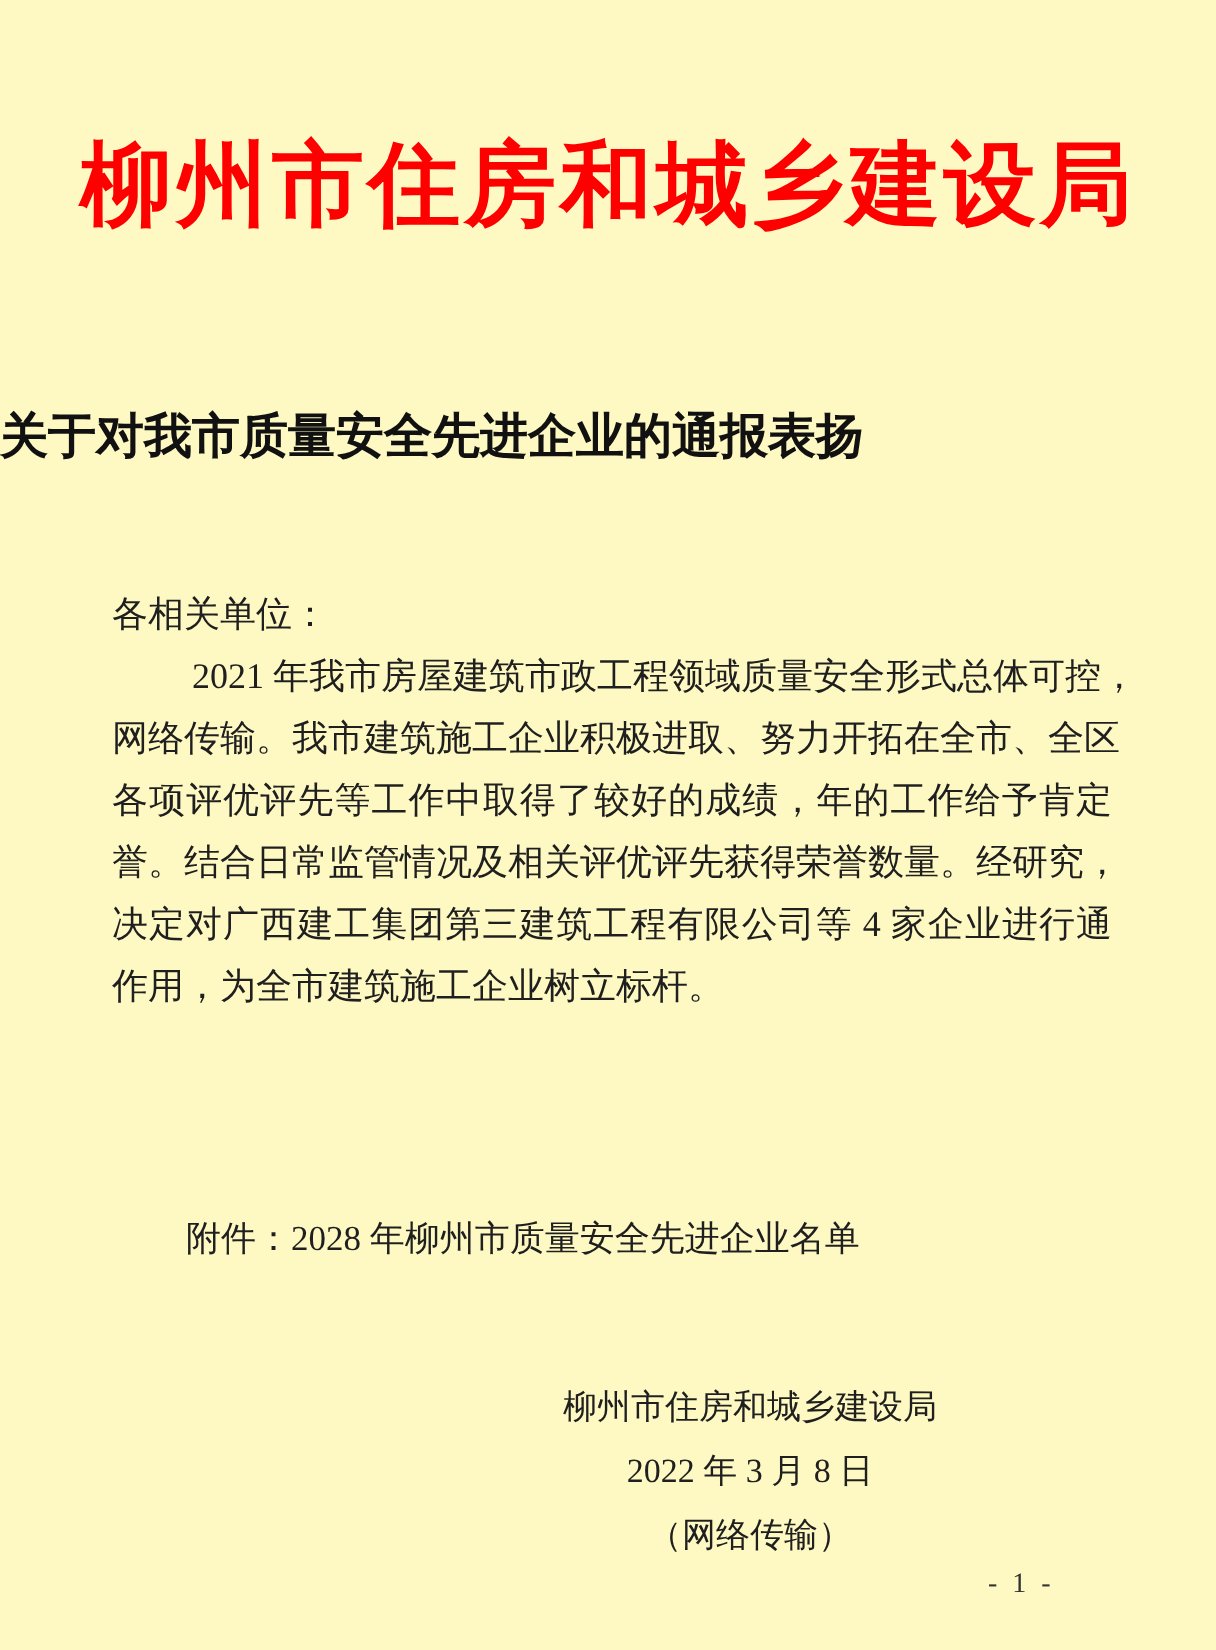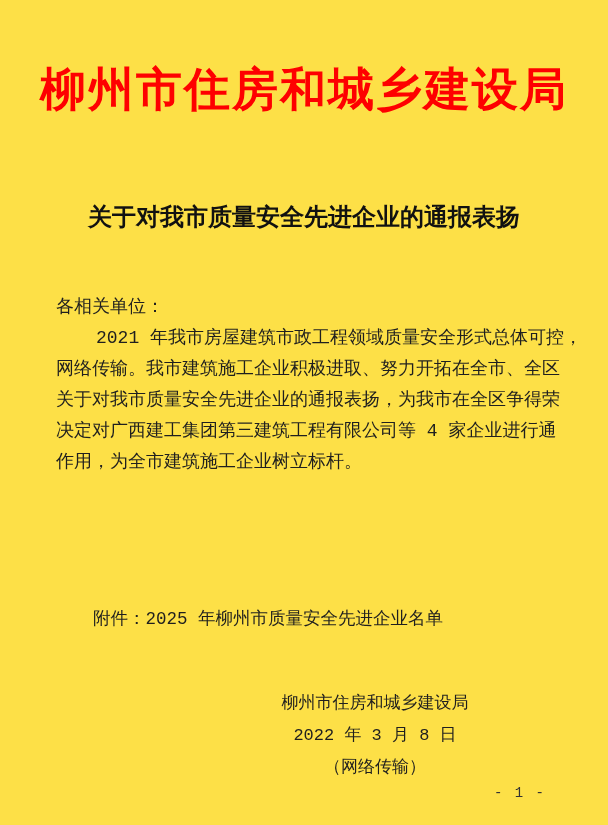--- a/index.html
+++ b/index.html
@@ -4,22 +4,22 @@
 <style>
   html, body {
     margin: 0;
     padding: 0;
     background: #ffffff;
   }
   .page {
     position: relative;
     width: 608px;
     height: 825px;
-    background: #fde047;
-    font-family: Liberation Mono, monospace;
+    background: #fef9c3;
+    font-family: Liberation Serif, serif;
     color: #1f1f1f;
     overflow: hidden;
   }
   .agency-title {
     position: absolute;
     top: 62px;
     left: 0;
     width: 608px;
     text-align: center;
     font-size: 46px;
@@ -27,21 +27,21 @@
     font-weight: bold;
     color: #fe0000;
     letter-spacing: 2px;
     white-space: nowrap;
   }
   .doc-title {
     position: absolute;
     top: 201px;
     left: 0;
     width: 608px;
-    text-align: center;
+    text-align: left;
     font-size: 24px;
     line-height: 36px;
     font-weight: bold;
     color: #111111;
     white-space: nowrap;
   }
   .body-block {
     position: absolute;
     top: 292px;
     left: 56px;
@@ -100,26 +100,27 @@
 <div class="page">
 
   <div class="agency-title">柳州市住房和城乡建设局</div>
 
   <div class="doc-title">关于对我市质量安全先进企业的通报表扬</div>
 
   <div class="body-block">
     <div class="salutation">各相关单位：</div>
     <div class="pline jline indent">2021 年我市房屋建筑市政工程领域质量安全形式总体可控，</div>
     <div class="pline jline">网络传输。我市建筑施工企业积极进取、努力开拓在全市、全区</div>
-    <div class="pline jline">关于对我市质量安全先进企业的通报表扬，为我市在全区争得荣</div>
+    <div class="pline jline">各项评优评先等工作中取得了较好的成绩，年的工作给予肯定</div>
+    <div class="pline jline">誉。结合日常监管情况及相关评优评先获得荣誉数量。经研究，</div>
     <div class="pline jline">决定对广西建工集团第三建筑工程有限公司等 4 家企业进行通</div>
     <div class="pline">作用，为全市建筑施工企业树立标杆。</div>
   </div>
 
-  <div class="attachment">附件：2025 年柳州市质量安全先进企业名单</div>
+  <div class="attachment">附件：2028 年柳州市质量安全先进企业名单</div>
 
   <div class="signature">
     <div>柳州市住房和城乡建设局</div>
     <div>2022 年 3 月 8 日</div>
     <div>（网络传输）</div>
   </div>
 
   <div class="page-number">- 1 -</div>
 
 </div>

